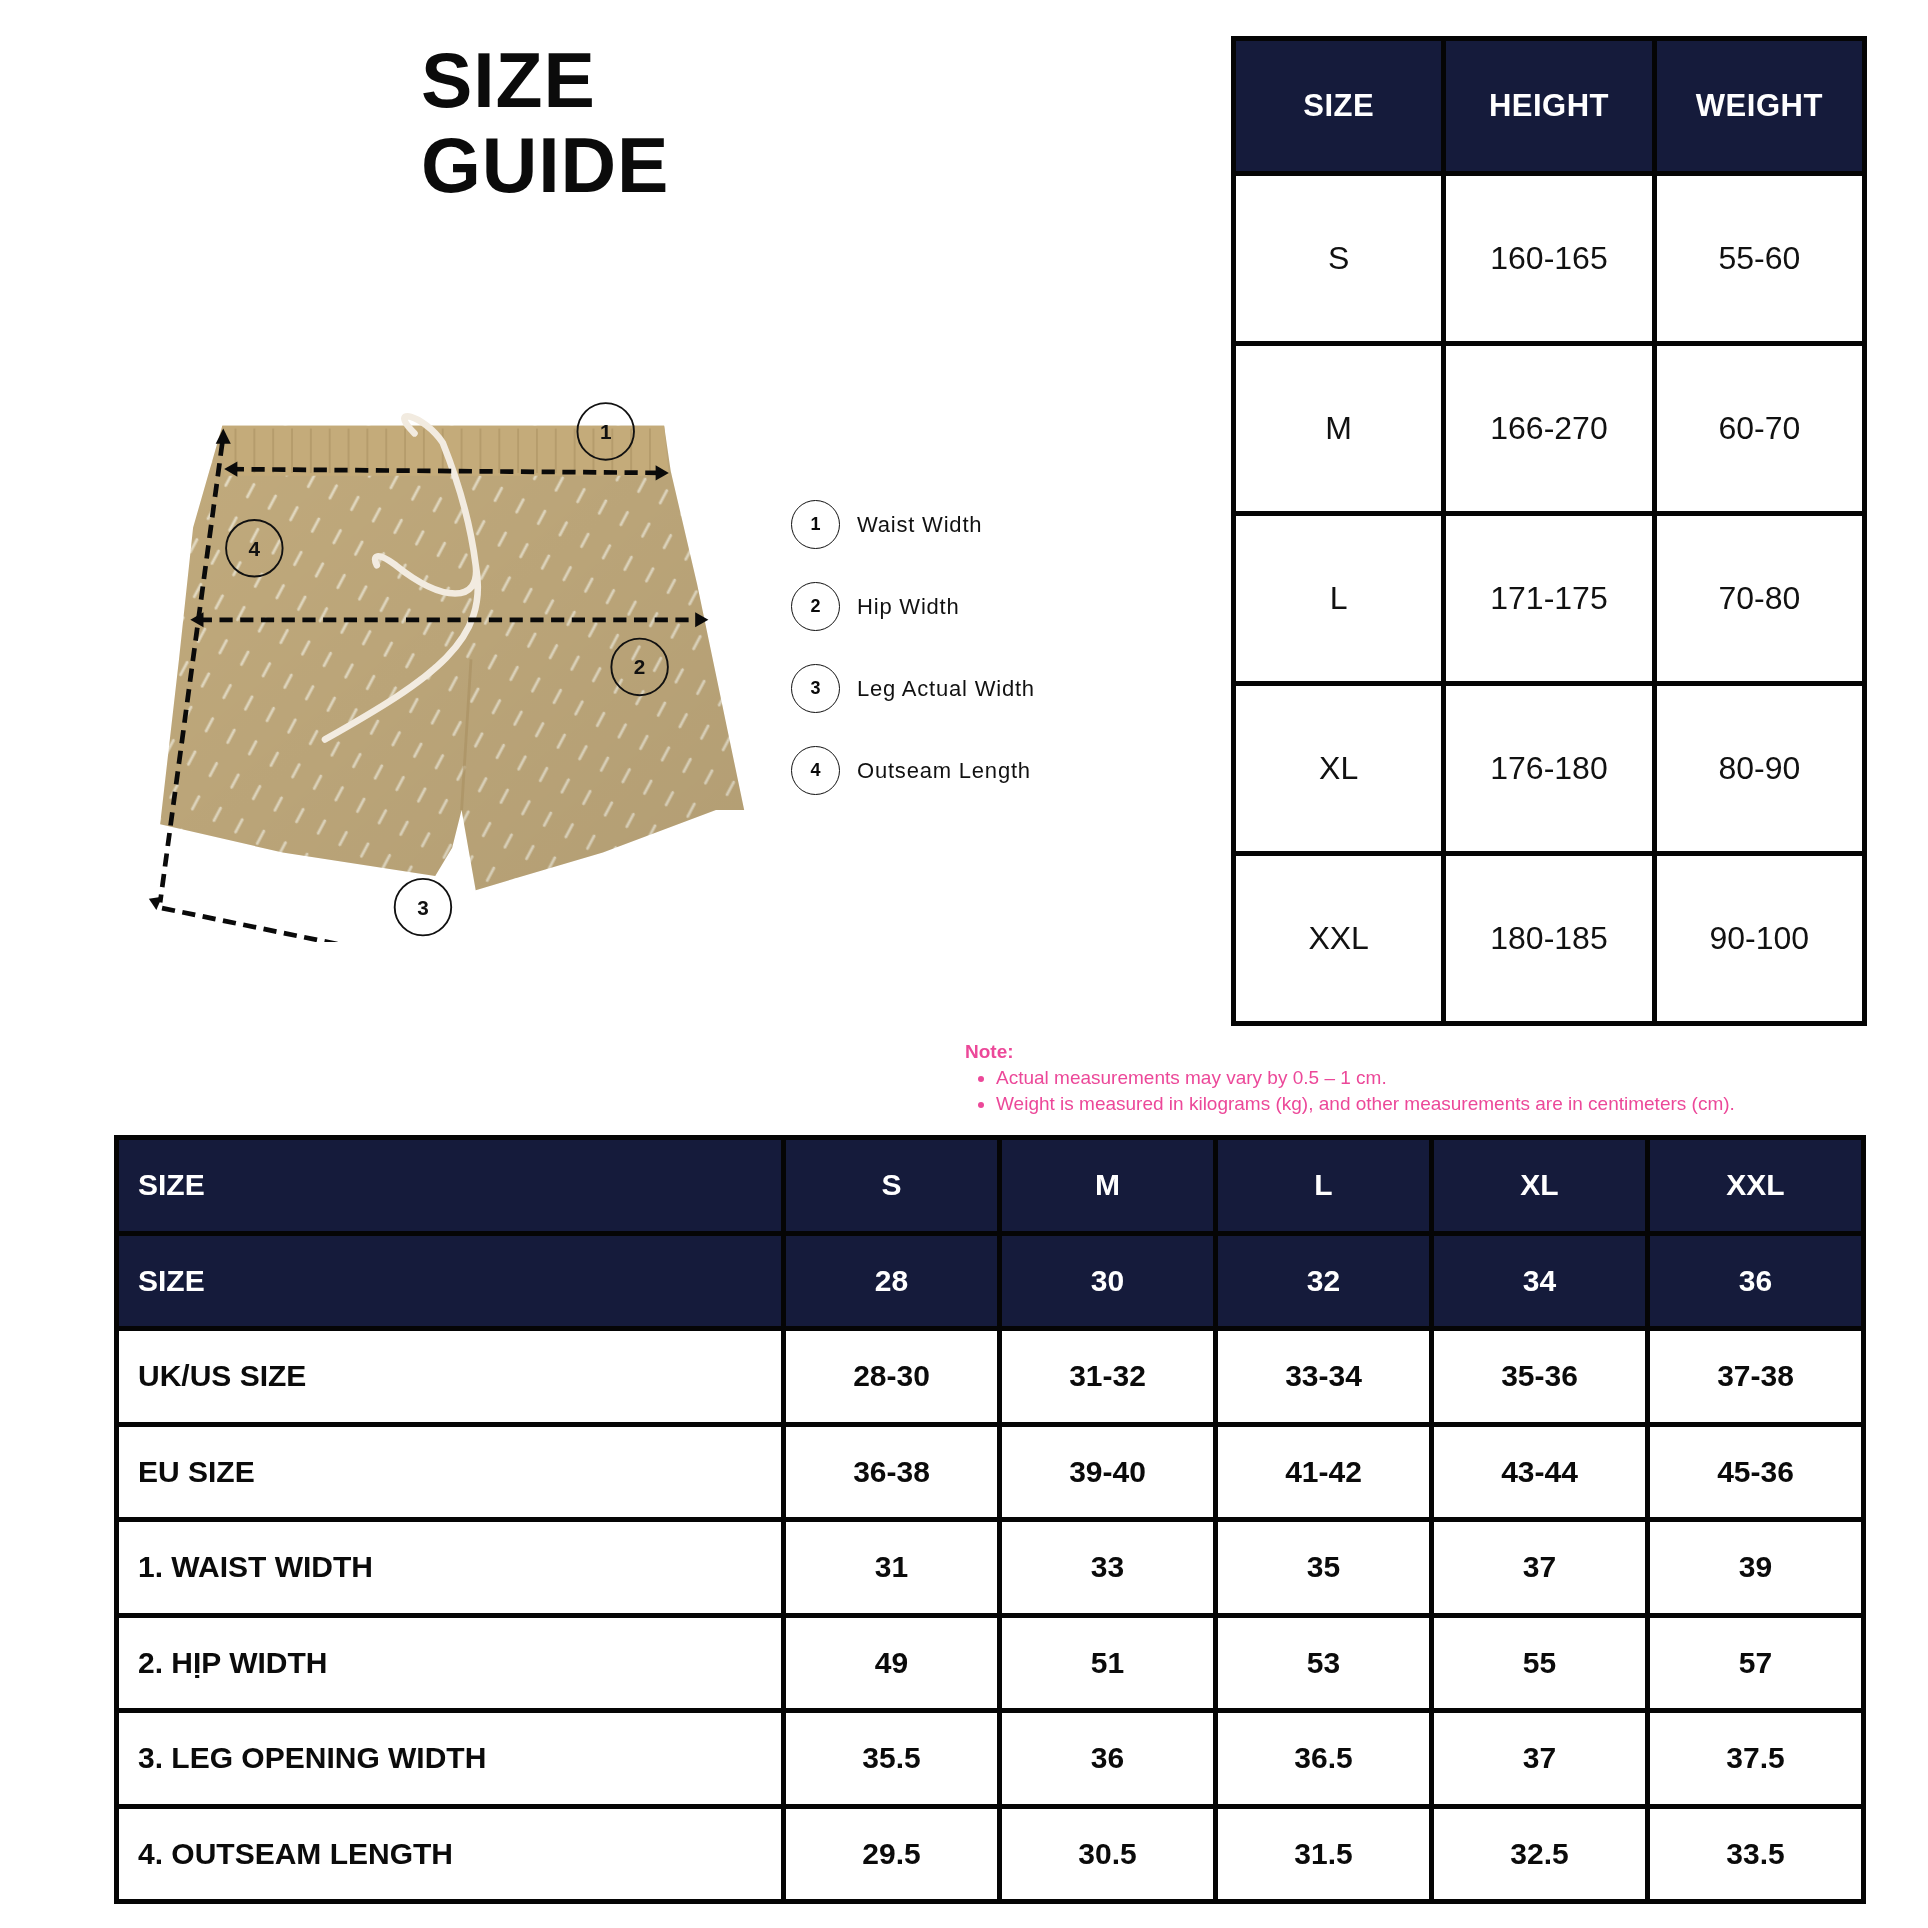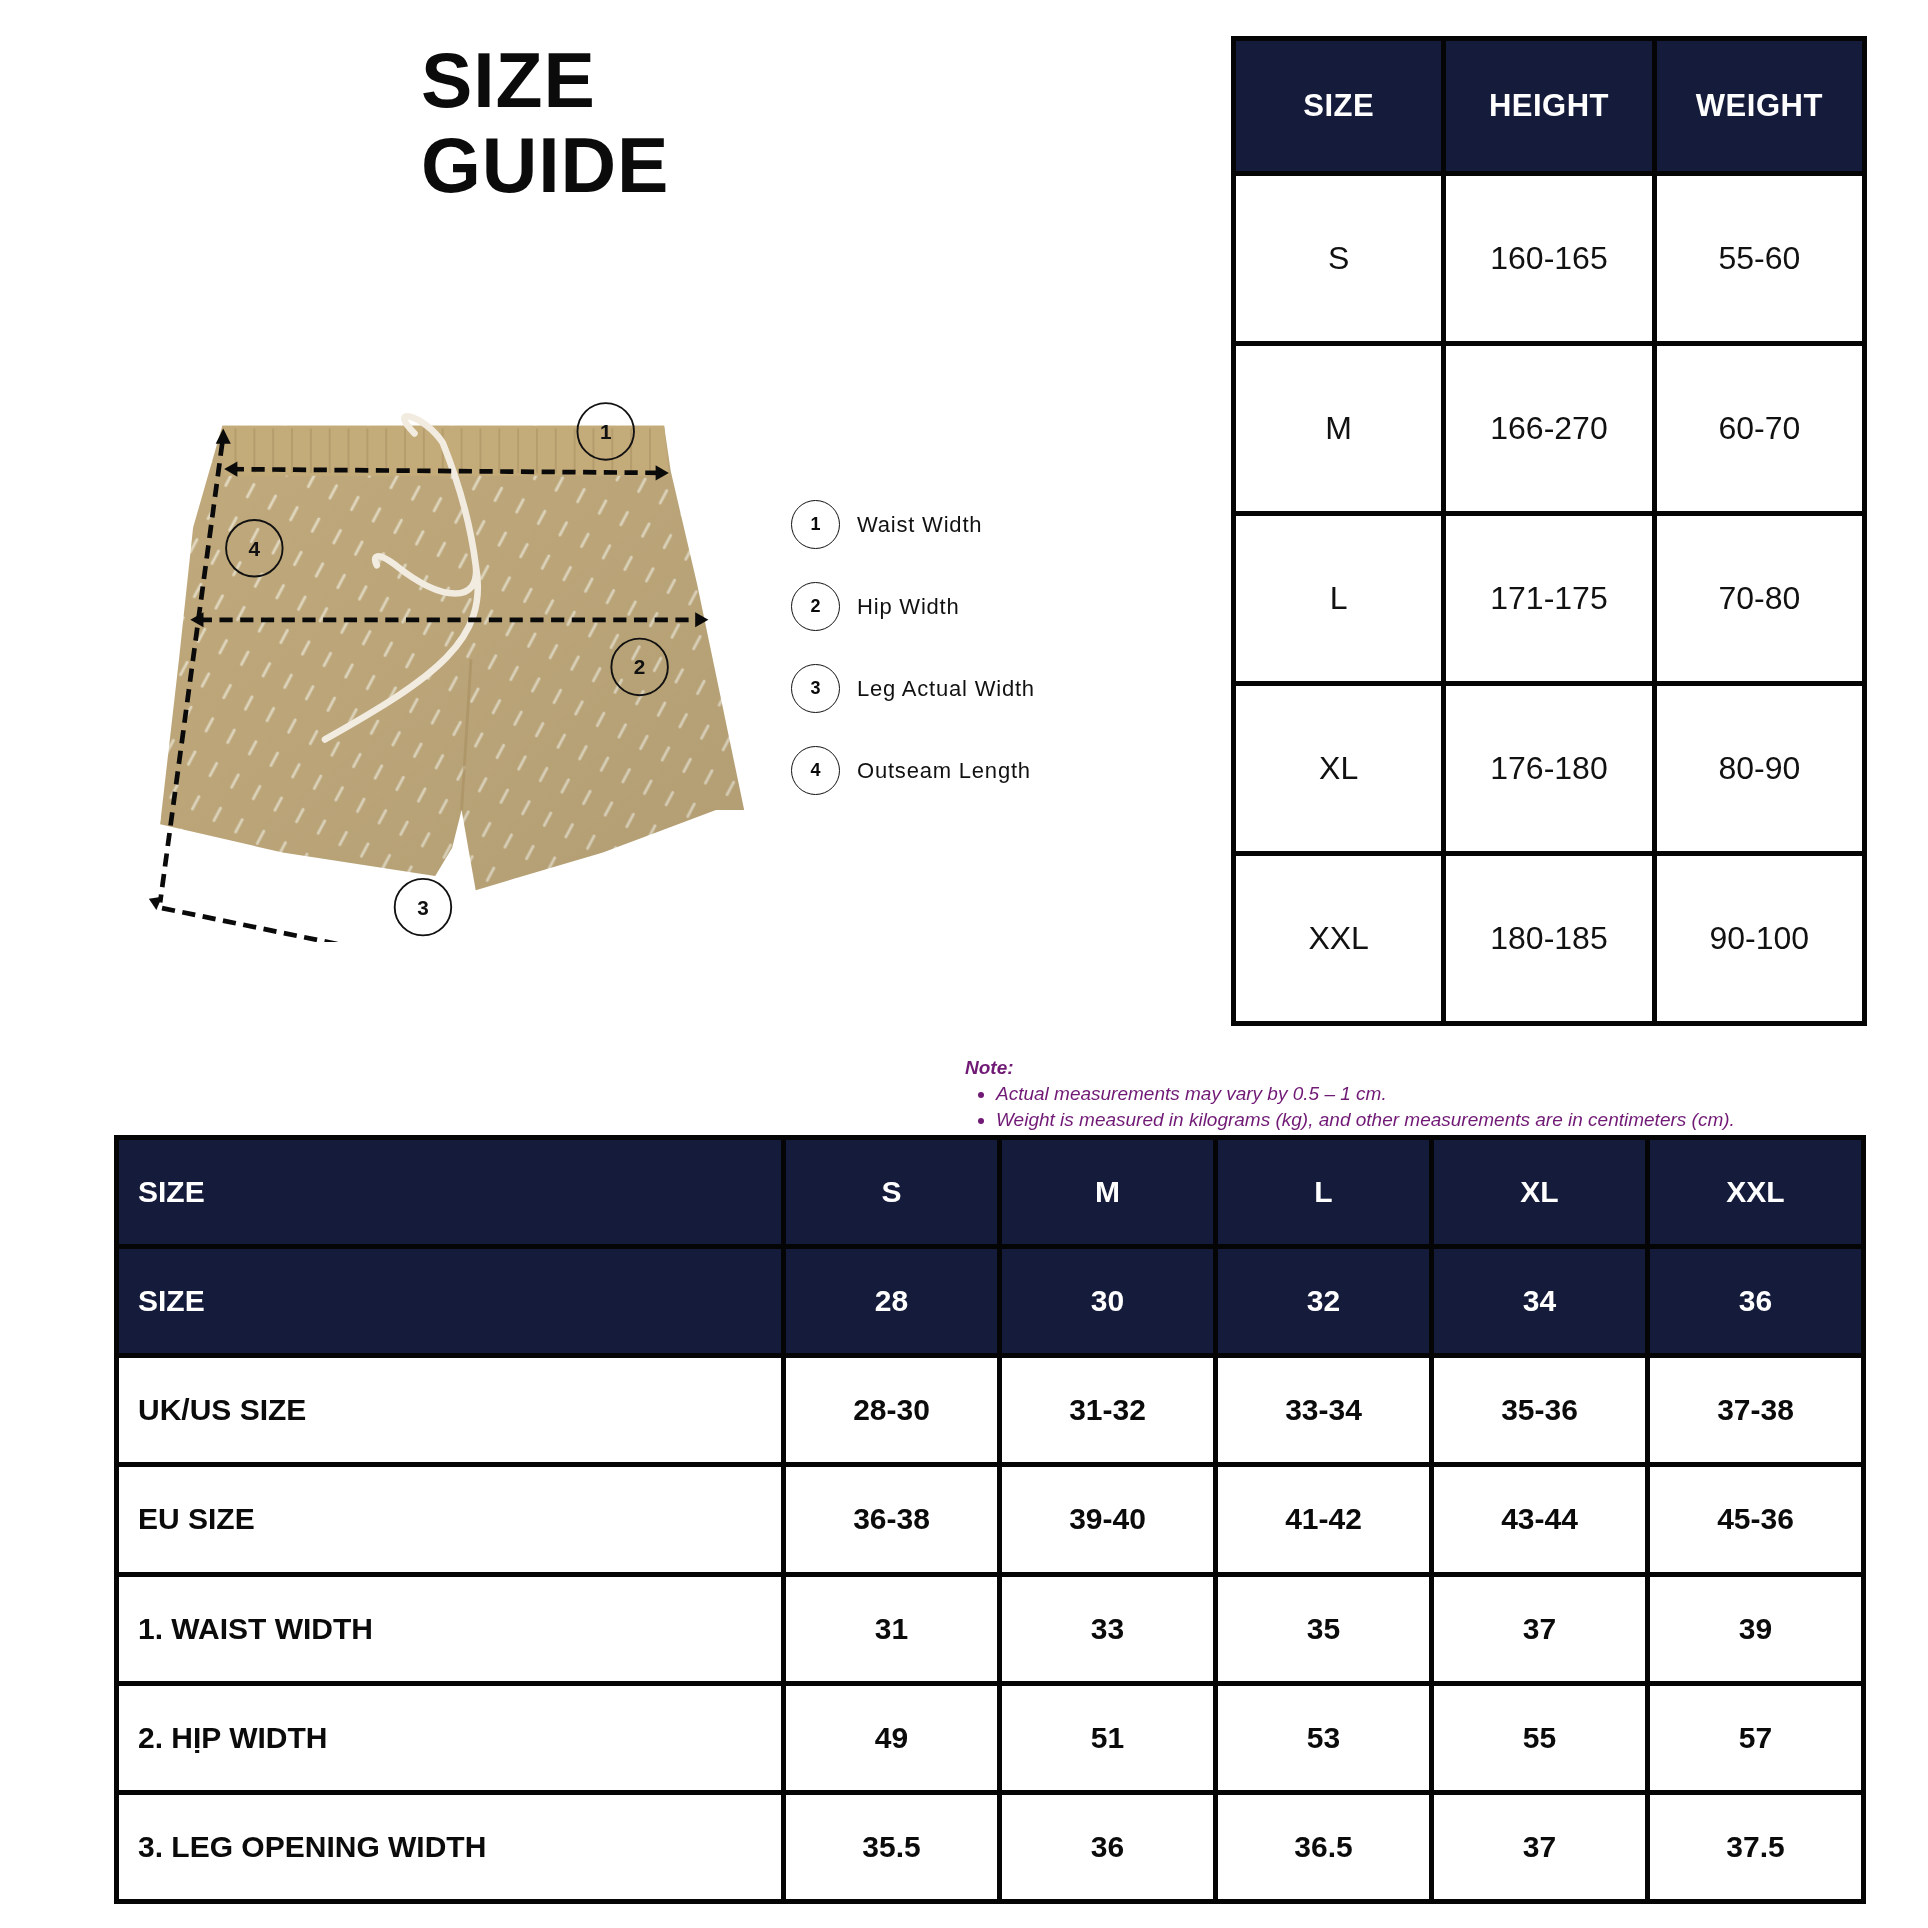--- a/index.html
+++ b/index.html
@@ -22,21 +22,21 @@
 
   
   .legend { position: absolute; left: 791px; top: 498px; }
   .legend-item { position: absolute; left: 0; height: 53px; display: flex; align-items: center; white-space: nowrap; }
   .legend-num { width: 49px; height: 49px; border: 1.9px solid #111; border-radius: 50%;
                 display: flex; align-items: center; justify-content: center; font-size: 18px; font-weight: 700;
                 box-sizing: border-box; }
   .legend-label { margin-left: 17px; font-size: 22px; font-weight: 400; letter-spacing: 0.8px; color: #111; }
 
   
-  .note { position: absolute; left: 965px; top: 1041px; font-style: italic; color: #701a75; margin-top: 16px; }
+  .note { position: absolute; left: 965px; top: 1041px; color: #ec4899; }
   .note-title { font-size: 19px; font-weight: 700; line-height: 22.6px; }
   .note ul { margin: 1.9px 0 0 0; padding-left: 31px; }
   .note li { font-size: 19px; line-height: 26px; }
 
   
   .bottom-table { position: absolute; left: 114px; top: 1135px; width: 1752px; height: 769px;
                   border-collapse: collapse; table-layout: fixed; }
   .bottom-table td { border: 5.6px solid #050505; height: 85px; font-size: 30px; font-weight: 700;
                      text-align: center; padding: 0; color: #0b0b0b; }
   .bottom-table td.label { text-align: left; padding-left: 19px; }
@@ -248,15 +248,23 @@
       <td>57</td>
     </tr>
     <tr>
       <td class="label">3. LEG OPENING WIDTH</td>
       <td>35.5</td>
       <td>36</td>
       <td>36.5</td>
       <td>37</td>
       <td>37.5</td>
     </tr>
+    <tr>
+      <td class="label">4. OUTSEAM LENGTH</td>
+      <td>29.5</td>
+      <td>30.5</td>
+      <td>31.5</td>
+      <td>32.5</td>
+      <td>33.5</td>
+    </tr>
   </tbody>
 </table>
 
 
 </body></html>

